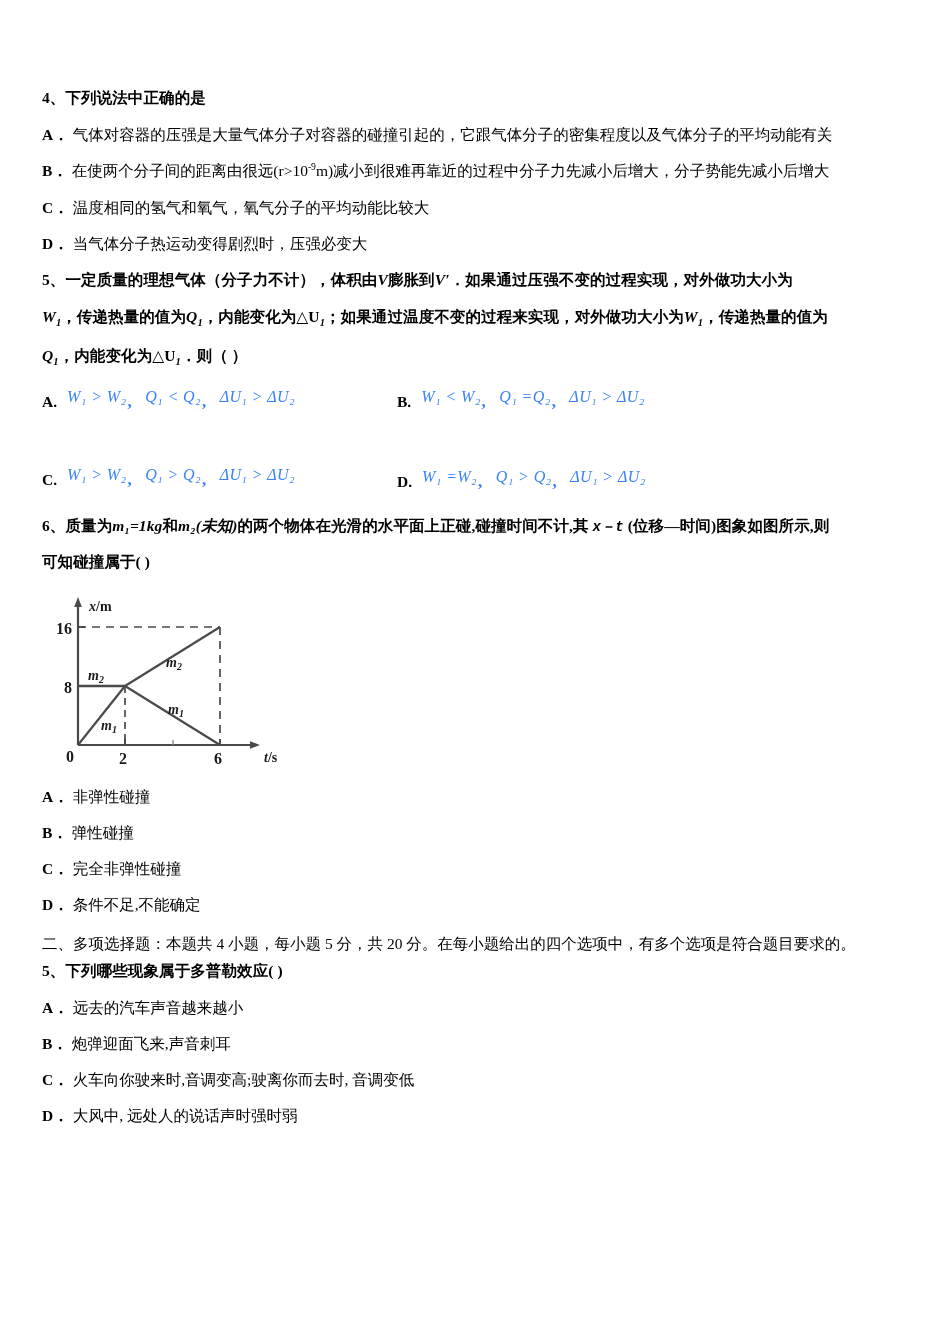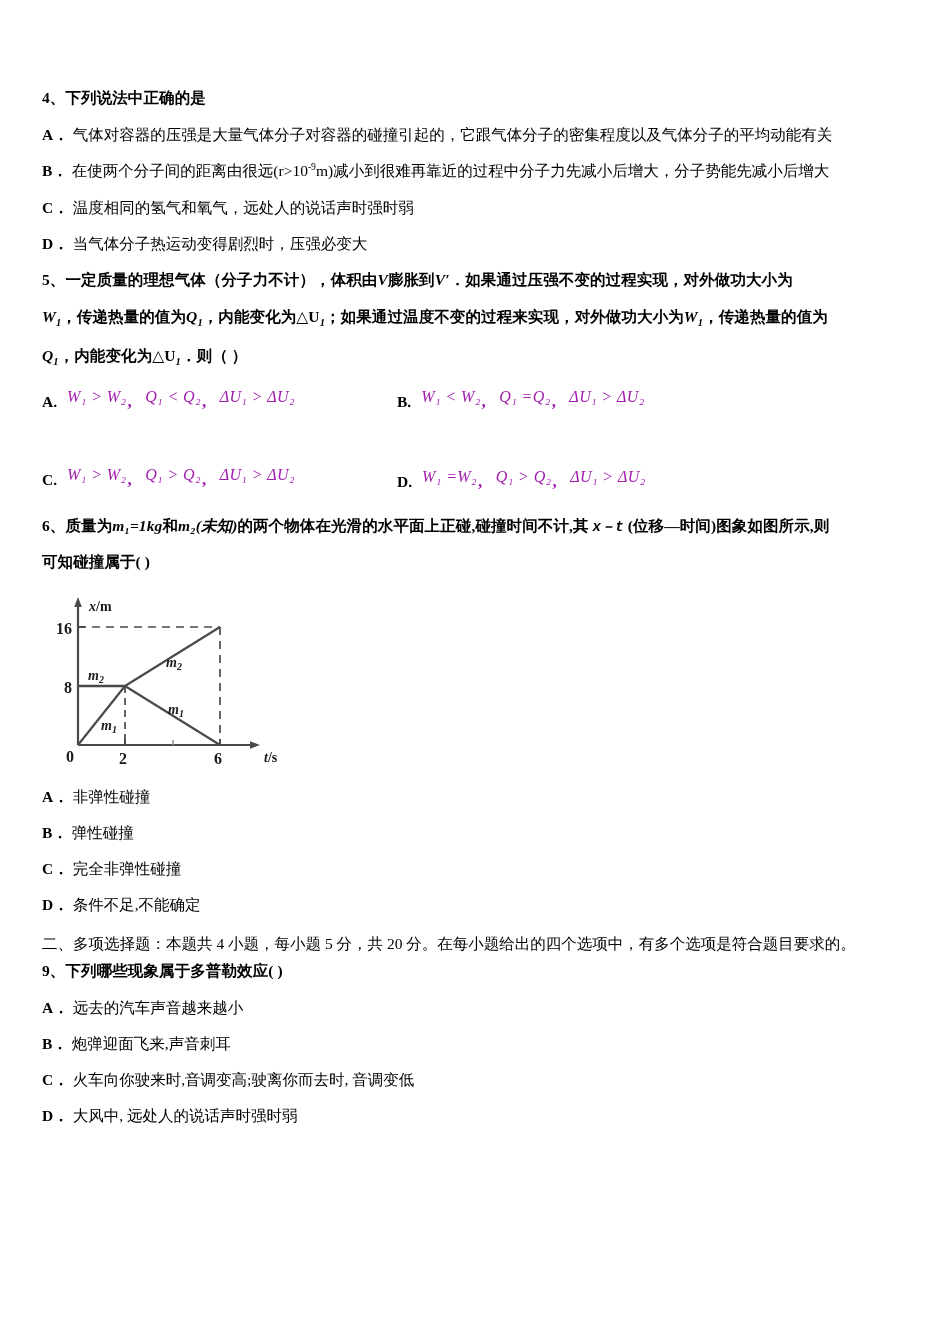--- a/index.html
+++ b/index.html
@@ -72,21 +72,21 @@
     font-size: 15.5px;
     font-family: "Liberation Serif", serif;
     align-self: flex-end;
     margin-right: 10px;
     padding-bottom: 1px;
   }
   .formula {
     font-family: "Liberation Serif", "DejaVu Serif", serif;
     font-style: italic;
     font-size: 16px;
-    color: #a21caf;
+    color: #3b82f6;
     letter-spacing: 0.4px;
   }
   .formula .comma {
     font-style: normal;
     font-weight: 700;
     font-size: 17px;
     vertical-align: -5px;
     margin: 0 4px 0 1px;
     display: inline-block;
   }
@@ -119,21 +119,21 @@
 
     <p class="opt">
       <span class="lbl">A．</span><span>气体对容器的压强是大量气体分子对容器的碰撞引起的，它跟气体分子的密集程度以及气体分子的平均动能有关</span>
     </p>
 
     <p class="opt">
       <span class="lbl">B．</span><span>在使两个分子间的距离由很远(r&gt;10</span><span class="tiny-sup">-9</span><span>m)减小到很难再靠近的过程中分子力先减小后增大，分子势能先减小后增大</span>
     </p>
 
     <p class="opt">
-      <span class="lbl">C．</span><span>温度相同的氢气和氧气，远处人的说话声时强时弱</span>
+      <span class="lbl">C．</span><span>温度相同的氢气和氧气，氧气分子的平均动能比较大</span>
     </p>
 
     <p class="opt">
       <span class="lbl">D．</span><span>当气体分子热运动变得剧烈时，压强必变大</span>
     </p>
 
     <p class="q-stem">
       <span>5、一定质量的理想气体（分子力不计），体积由</span><span class="bolditalic">V</span><span>膨胀到</span><span class="bolditalic">V′</span><span>．如果通过压强不变的过程实现，对外做功大小为</span>
     </p>
 
@@ -225,21 +225,21 @@
     </p>
     <p class="opt">
       <span class="lbl">C．</span><span>完全非弹性碰撞</span>
     </p>
     <p class="opt" style="margin-bottom:16px;">
       <span class="lbl">D．</span><span>条件不足,不能确定</span>
     </p>
 
     <p class="section-head">二、多项选择题：本题共 4 小题，每小题 5 分，共 20 分。在每小题给出的四个选项中，有多个选项是符合题目要求的。</p>
 
-    <p class="q-stem">9、下列哪些现象属于多普勒效应(  )</p>
+    <p class="q-stem">5、下列哪些现象属于多普勒效应(  )</p>
     <p class="opt">
       <span class="lbl">A．</span><span>远去的汽车声音越来越小</span>
     </p>
     <p class="opt">
       <span class="lbl">B．</span><span>炮弹迎面飞来,声音刺耳</span>
     </p>
     <p class="opt">
       <span class="lbl">C．</span><span>火车向你驶来时,音调变高;驶离你而去时, 音调变低</span>
     </p>
     <p class="opt">

